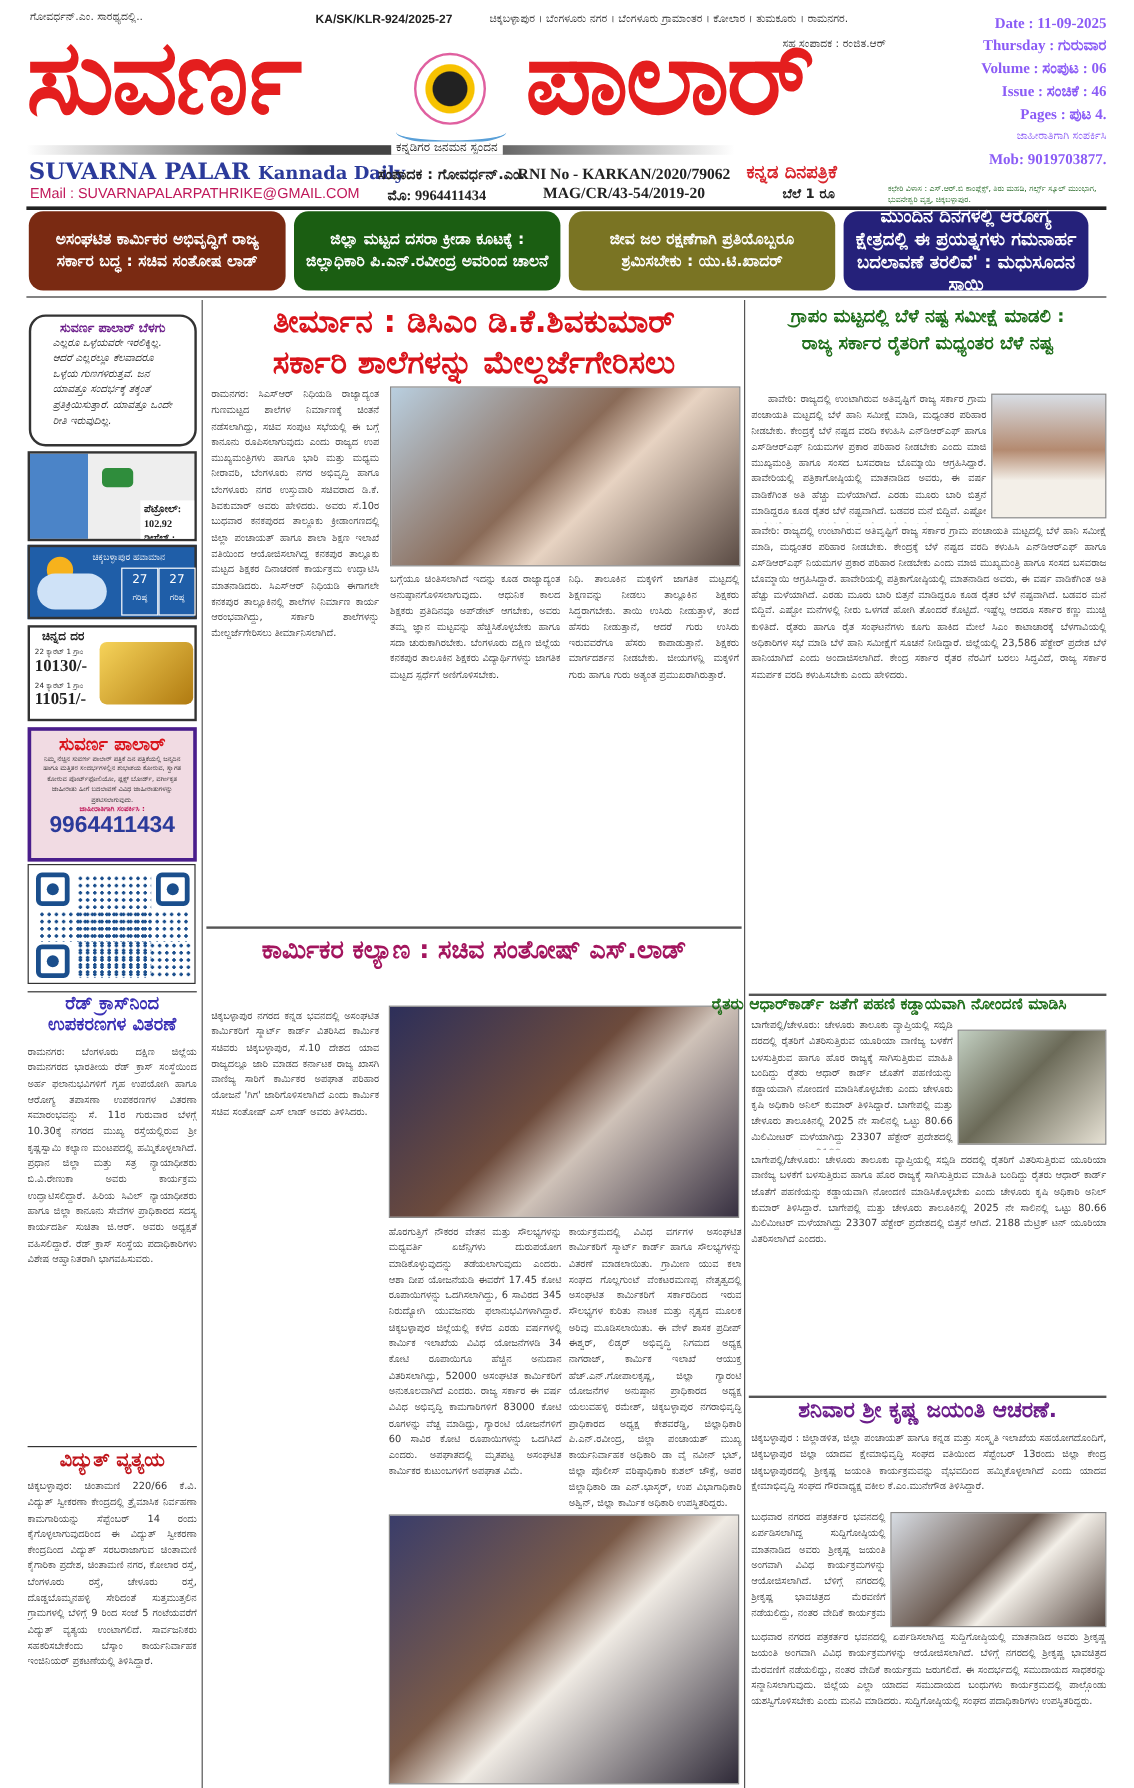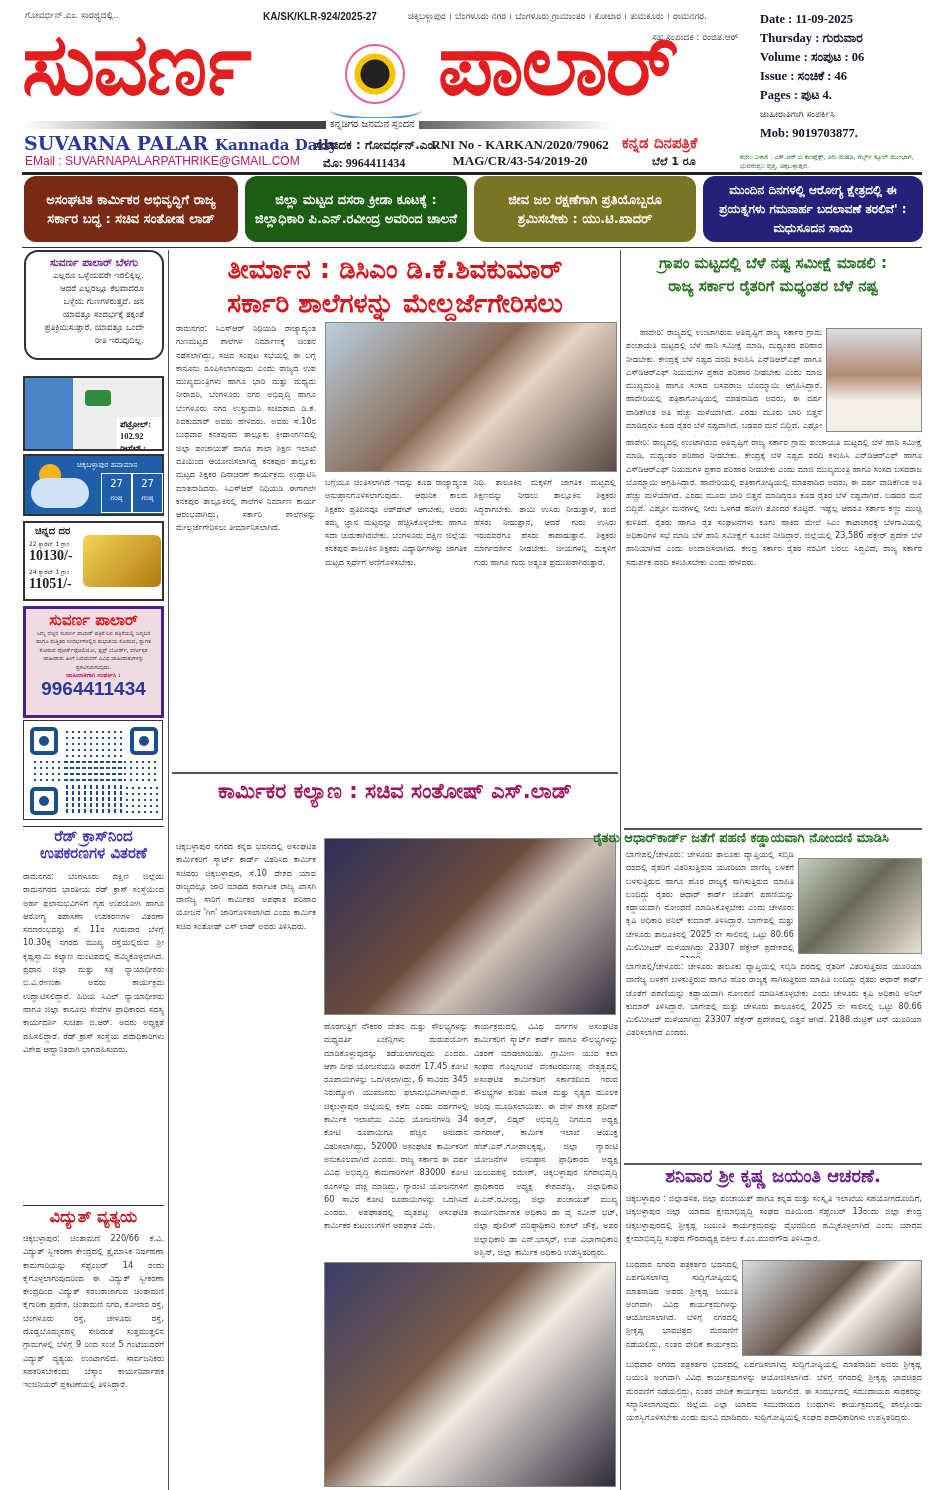--- a/index.html
+++ b/index.html
@@ -7,21 +7,21 @@
 .abs{position:absolute}
 
 .mast-top{font-size:9px;color:#333}
 .logo{font-family:Liberation Mono, monospace;font-weight:bold;color:#e41e1e;font-size:86px;letter-spacing:-2px;line-height:1}
 .emblem{width:60px;height:60px;border-radius:50%;background:radial-gradient(circle,#222 0 14px,#f7c200 15px 20px,#fff 21px);border:2px solid #e060a0}
 .tagline{font-size:10px;color:#222;background:#fff;padding:0 4px}
 .grad{height:8px;background:linear-gradient(90deg,#fff,#444 40%,#444 60%,#fff)}
 .brand{font-family:"DejaVu Serif",serif;font-weight:bold;color:#2b3a9a;font-size:19px}
 .brand small{font-size:15px}
 .email{color:#c0185a;font-size:12px;font-family:"Liberation Sans",sans-serif}
-.meta{font-family:"Liberation Serif",serif;font-weight:bold;font-size:12.5px;color:#0f172a;line-height:19px}
+.meta{font-family:"Liberation Serif",serif;font-weight:bold;font-size:12.5px;color:#8b5cf6;text-align:right;line-height:19px}
 .rni{font-family:"Liberation Serif",serif;font-weight:bold;font-size:13px;text-align:center;line-height:15px}
 .kan-red{color:#d8262d;font-size:15px;font-weight:bold}
 .rule{height:3px;background:#222}
 
 .teaser{position:absolute;top:176px;height:66px;border-radius:12px;color:#fff;font-size:13px;font-weight:bold;text-align:center;display:flex;align-items:center;justify-content:center;padding:4px 10px;line-height:19px}
 
 .col-line{position:absolute;width:1px;background:#555}
 .hl{font-weight:bold;text-align:center;line-height:1.15}
 .body-text{font-size:8.2px;line-height:13.3px;color:#333;text-align:justify;overflow:hidden}
 .photo{background:linear-gradient(135deg,#b9cfe0,#8a6b58 45%,#e7d3c2 60%,#5a4b44);border:1px solid #888}
@@ -71,32 +71,32 @@
 
 <div class="teaser" style="left:24px;width:214px;background:#7a2a12">
     <span>ಅಸಂಘಟಿತ ಕಾರ್ಮಿಕರ ಅಭಿವೃದ್ಧಿಗೆ ರಾಜ್ಯ ಸರ್ಕಾರ ಬದ್ಧ : ಸಚಿವ ಸಂತೋಷ ಲಾಡ್</span>
   </div>
 <div class="teaser" style="left:245px;width:222px;background:#1b5e12">
     <span>ಜಿಲ್ಲಾ ಮಟ್ಟದ ದಸರಾ ಕ್ರೀಡಾ ಕೂಟಕ್ಕೆ : ಜಿಲ್ಲಾಧಿಕಾರಿ ಪಿ.ಎನ್.ರವೀಂದ್ರ ಅವರಿಂದ ಚಾಲನೆ</span>
   </div>
 <div class="teaser" style="left:474px;width:222px;background:#7a7423">
     <span>ಜೀವ ಜಲ ರಕ್ಷಣೆಗಾಗಿ ಪ್ರತಿಯೊಬ್ಬರೂ ಶ್ರಮಿಸಬೇಕು : ಯು.ಟಿ.ಖಾದರ್</span>
   </div>
-<div class="teaser" style="left:703px;width:220px;background:#25217a;font-size:12px">
+<div class="teaser" style="left:703px;width:204px;background:#25217a;font-size:15px">
     <span>ಮುಂದಿನ ದಿನಗಳಲ್ಲಿ ಆರೋಗ್ಯ ಕ್ಷೇತ್ರದಲ್ಲಿ ಈ ಪ್ರಯತ್ನಗಳು ಗಮನಾರ್ಹ ಬದಲಾವಣೆ ತರಲಿವೆ' : ಮಧುಸೂದನ ಸಾಯಿ</span>
   </div>
 
 <div class="abs" style="left:22px;top:247px;width:900px;height:1px;background:#333"></div>
 
 <div class="col-line" style="left:168px;top:250px;height:1240px"></div>
 <div class="col-line" style="left:620px;top:250px;height:1240px"></div>
 
-<div class="abs box" style="left:24px;top:250px;width:140px;height:110px;padding:4px 18px">
+<div class="abs box" style="left:24px;top:262px;width:140px;height:110px;padding:4px 18px">
   <div style="color:#6b1d8a;font-weight:bold;font-size:10.5px;text-align:center">ಸುವರ್ಣ ಪಾಲಾರ್ ಬೆಳಗು</div>
-  <div style="font-size:8.6px;line-height:13px;text-align:right;">ಎಲ್ಲರೂ ಒಳ್ಳೆಯವರೇ ಇರಲಿಕ್ಕಿಲ್ಲ. ಆದರೆ ಎಲ್ಲರಲ್ಲೂ ಕೆಲವಾದರೂ ಒಳ್ಳೆಯ ಗುಣಗಳಿರುತ್ತವೆ. ಜನ ಯಾವತ್ತೂ ಸಂದರ್ಭಕ್ಕೆ ತಕ್ಕಂತೆ ಪ್ರತಿಕ್ರಿಯಿಸುತ್ತಾರೆ. ಯಾವತ್ತೂ ಒಂದೇ ರೀತಿ ಇರುವುದಿಲ್ಲ.</div>
+  <div style="font-size:8.6px;line-height:13px;text-align:left;font-style:italic">ಎಲ್ಲರೂ ಒಳ್ಳೆಯವರೇ ಇರಲಿಕ್ಕಿಲ್ಲ. ಆದರೆ ಎಲ್ಲರಲ್ಲೂ ಕೆಲವಾದರೂ ಒಳ್ಳೆಯ ಗುಣಗಳಿರುತ್ತವೆ. ಜನ ಯಾವತ್ತೂ ಸಂದರ್ಭಕ್ಕೆ ತಕ್ಕಂತೆ ಪ್ರತಿಕ್ರಿಯಿಸುತ್ತಾರೆ. ಯಾವತ್ತೂ ಒಂದೇ ರೀತಿ ಇರುವುದಿಲ್ಲ.</div>
 </div>
 
 <div class="abs" style="left:23px;top:376px;width:141px;height:75px;border:2px solid #333;background:linear-gradient(90deg,#4b84c8 0 35%,#eee 35%);overflow:hidden">
   <div class="abs" style="left:60px;top:12px;width:26px;height:16px;background:#2f8d3c;border-radius:4px"></div>
   <div class="abs" style="left:92px;top:39px;background:#fff;font-size:8.5px;font-weight:bold;line-height:12px;padding:1px 3px;font-family:'Liberation Serif',serif">
     <div><span>ಪೆಟ್ರೋಲ್:</span> <span>102.92</span></div>
     <div><span>ಡೀಸೆಲ್ :</span> </div>
   </div>
 </div>
 

